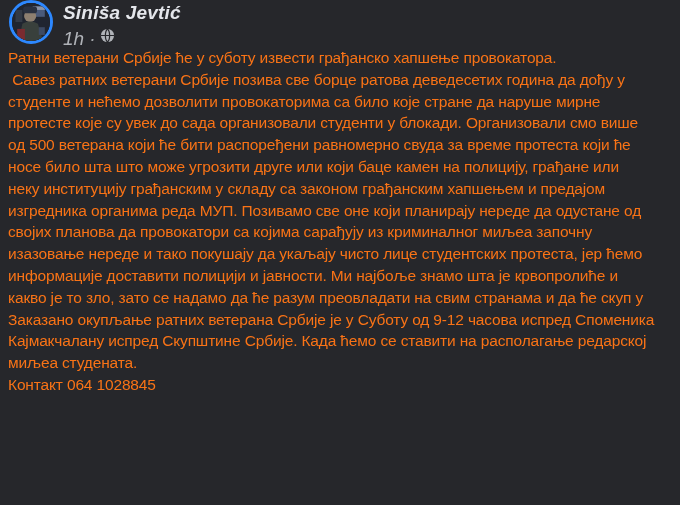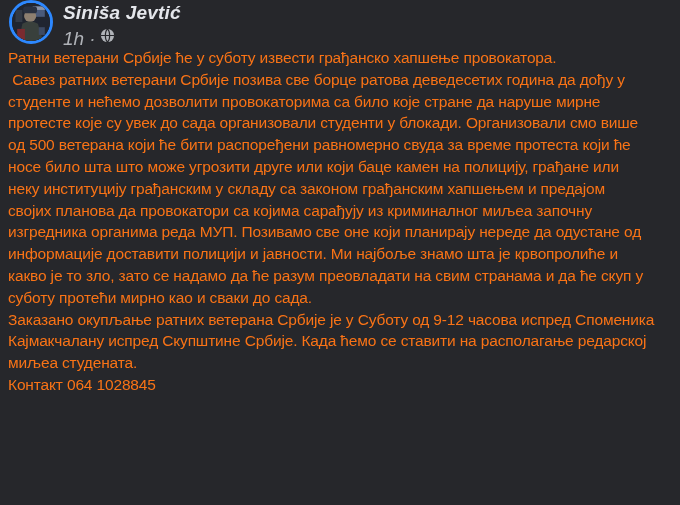--- a/index.html
+++ b/index.html
@@ -110,24 +110,24 @@
   </div>
 
   <div class="post-text">
       <div class="line">Ратни ветерани Србије ће у суботу извести грађанско хапшење провокатора.</div>
       <div class="line"> Савез ратних ветерани Србије позива све борце ратова деведесетих година да дођу у</div>
       <div class="line">студенте и нећемо дозволити провокаторима са било које стране да наруше мирне</div>
       <div class="line">протесте које су увек до сада организовали студенти у блокади. Организовали смо више</div>
       <div class="line">од 500 ветерана који ће бити распоређени равномерно свуда за време протеста који ће</div>
       <div class="line">носе било шта што може угрозити друге или који баце камен на полицију, грађане или</div>
       <div class="line">неку институцију грађанским у складу са законом грађанским хапшењем и предајом</div>
+      <div class="line">изгредника органима реда МУП. Позивамо све оне који планирају нереде да одустане од</div>
       <div class="line">својих планова да провокатори са којима сарађују из криминалног миљеа започну</div>
-      <div class="line">изгредника органима реда МУП. Позивамо све оне који планирају нереде да одустане од</div>
+      <div class="line">изазовање нереде и тако покушају да укаљају чисто лице студентских протеста, јер ћемо</div>
       <div class="line">информације доставити полицији и јавности. Ми најбоље знамо шта је крвопролиће и</div>
       <div class="line">какво је то зло, зато се надамо да ће разум преовладати на свим странама и да ће скуп у</div>
-      <div class="line">суботу протећи мирно као и сваки до сада.</div>
       <div class="line">Заказано окупљање ратних ветерана Србије је у Суботу од 9-12 часова испред Споменика</div>
       <div class="line">Кајмакчалану испред Скупштине Србије. Када ћемо се ставити на располагање редарској</div>
       <div class="line">миљеа студената.</div>
       <div class="line">Контакт 064 1028845</div>
     </div>
 
 </div>
 
 </body></html>

